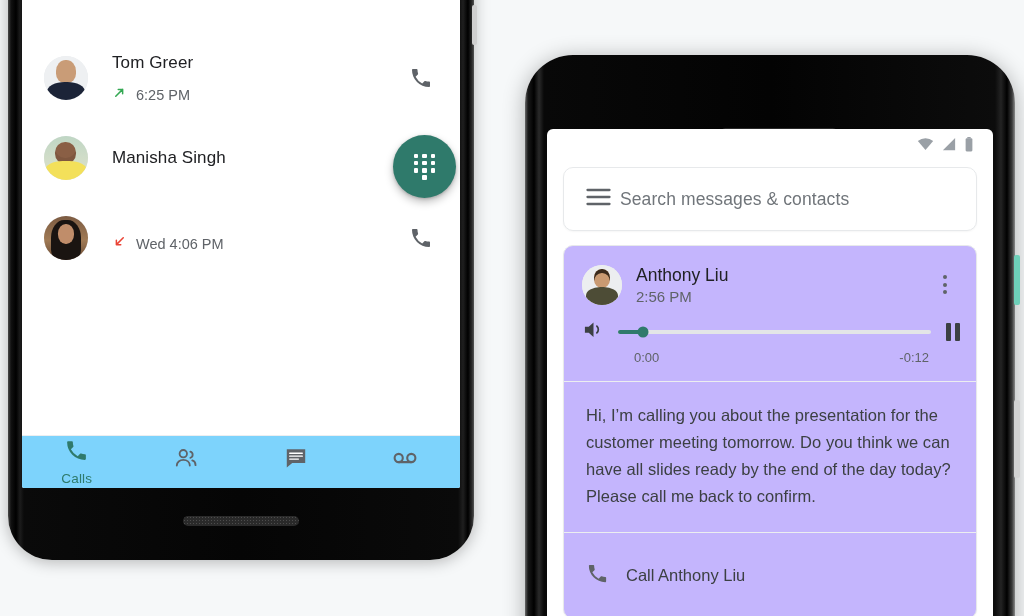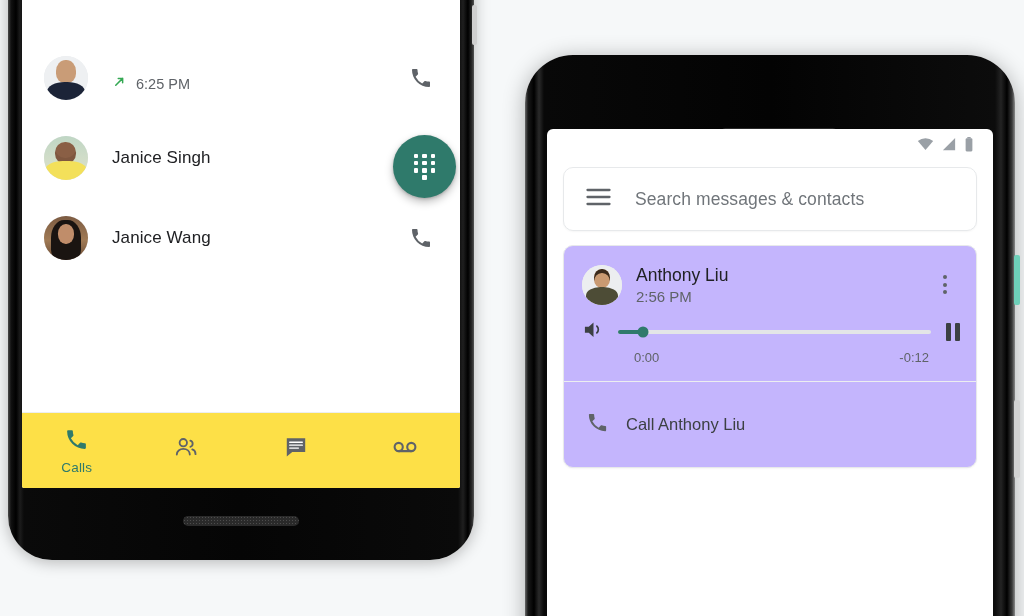--- a/index.html
+++ b/index.html
@@ -84,34 +84,34 @@
     position:absolute; left:371px; top:323px; width:63px; height:63px;
     border-radius:50%; background:#2f7a6b;
     box-shadow:0 4px 9px rgba(0,0,0,.26), 0 1px 3px rgba(0,0,0,.18);
     display:flex; align-items:center; justify-content:center;
   }
   #dialpad-glyph{ width:22px; position:relative; height:26px; }
   #dialpad-glyph i{ position:absolute; width:4.6px; height:4.6px; background:#fff; border-radius:1px; }
 
   
   #bottom-nav{
-    position:absolute; left:0; bottom:0; width:438px; height:76px;
-    background:#fde047; border-top:1px solid #eceef0;
+    position:absolute; left:0; bottom:0; width:438px; height:53px;
+    background:#7dd3fc; border-top:1px solid #eceef0;
     display:flex; align-items:center;
   }
   .nav-item{ flex:1; display:flex; flex-direction:column; align-items:center; gap:4px; }
   .nav-label{ font-size:13.5px; color:#2f7a6b; letter-spacing:.2px; }
 
   
   #r-statusbar{ height:34px; display:flex; align-items:center; justify-content:flex-end;
                 padding-right:19px; gap:7px; }
   #r-searchbar{
     margin:4px 16px 0 16px; height:64px; background:#fff;
     border:1px solid #e7e9eb; border-radius:10px;
-    display:flex; align-items:center; padding:0 22px; gap:24px;
+    display:flex; align-items:center; padding:0 22px; gap:9px;
     box-shadow:0 1px 2px rgba(0,0,0,.04);
   }
   #r-search-placeholder{ font-size:17.5px; color:#70757a; letter-spacing:.1px; }
   #vm-card{
     margin:14px 16px 8px 16px; background:#c4b5fd;
     border:1px solid #e7e9eb; border-radius:10px;
     box-shadow:0 1px 2px rgba(0,0,0,.04); overflow:hidden;
   }
   #vm-header{ display:flex; align-items:center; padding:18px 16px 0 18px; }
   #vm-avatar{ width:40px; height:40px; border-radius:50%; overflow:hidden; background:#e8eaed; position:relative; flex:0 0 40px; }
@@ -173,20 +173,21 @@
 
   <div id="phone-left-screen">
 
     <div id="call-list">
 
       <div class="call-row">
         <div class="avatar">
             <div class="ph ph-tom"></div>
           </div>
         <div class="call-info">
+          <div class="call-name">Tom Greer</div>
           <div class="call-meta">
             <span>
               <svg width="15" height="15" viewBox="0 0 24 24">
                   <path d="M6 18 L17 7 M10 7 H17 V14" fill="none" stroke="#34a853" stroke-width="2.4" stroke-linecap="round" stroke-linejoin="round"></path>
                 </svg>
             </span>
             <span class="call-time">6:25 PM</span>
           </div>
         </div>
         <div class="call-btn">
@@ -194,35 +195,42 @@
               <path d="M6.6 10.8a15.1 15.1 0 0 0 6.6 6.6l2.2-2.2c.27-.27.67-.36 1.02-.24 1.12.37 2.33.57 3.58.57.55 0 1 .45 1 1V20c0 .55-.45 1-1 1A17 17 0 0 1 3 4c0-.55.45-1 1-1h3.5c.55 0 1 .45 1 1 0 1.25.2 2.46.57 3.58.11.35.03.74-.25 1.02l-2.22 2.2z" fill="#5f6368"></path>
             </svg>
         </div>
       </div>
 
       <div class="call-row">
         <div class="avatar">
             <div class="ph ph-man"></div>
           </div>
         <div class="call-info">
-          <div class="call-name">Janice Singh</div>
+          <div class="call-name">Manisha Singh</div>
         </div>
         <div class="call-btn">
           <svg width="24" height="24" viewBox="0 0 24 24">
               <path d="M6.6 10.8a15.1 15.1 0 0 0 6.6 6.6l2.2-2.2c.27-.27.67-.36 1.02-.24 1.12.37 2.33.57 3.58.57.55 0 1 .45 1 1V20c0 .55-.45 1-1 1A17 17 0 0 1 3 4c0-.55.45-1 1-1h3.5c.55 0 1 .45 1 1 0 1.25.2 2.46.57 3.58.11.35.03.74-.25 1.02l-2.22 2.2z" fill="#5f6368"></path>
             </svg>
         </div>
       </div>
 
       <div class="call-row">
         <div class="avatar">
             <div class="ph ph-jan"></div>
           </div>
         <div class="call-info">
-          <div class="call-name">Janice Wang</div>
+          <div class="call-meta">
+            <span>
+              <svg width="15" height="15" viewBox="0 0 24 24">
+                  <path d="M18 6 L7 17 M14 17 H7 V10" fill="none" stroke="#ea4335" stroke-width="2.4" stroke-linecap="round" stroke-linejoin="round"></path>
+                </svg>
+            </span>
+            <span class="call-time">Wed 4:06 PM</span>
+          </div>
         </div>
         <div class="call-btn">
           <svg width="24" height="24" viewBox="0 0 24 24">
               <path d="M6.6 10.8a15.1 15.1 0 0 0 6.6 6.6l2.2-2.2c.27-.27.67-.36 1.02-.24 1.12.37 2.33.57 3.58.57.55 0 1 .45 1 1V20c0 .55-.45 1-1 1A17 17 0 0 1 3 4c0-.55.45-1 1-1h3.5c.55 0 1 .45 1 1 0 1.25.2 2.46.57 3.58.11.35.03.74-.25 1.02l-2.22 2.2z" fill="#5f6368"></path>
             </svg>
         </div>
       </div>
     </div>
 
     <div id="fab">
@@ -351,20 +359,23 @@
             <i></i>
             <i></i>
           </div>
       </div>
 
       <div id="vm-times">
         <span class="vm-tc">0:00</span>
         <span class="vm-tc">-0:12</span>
       </div>
 
+      <div id="vm-transcript">
+        <div id="vm-transcript-text">Hi, I’m calling you about the presentation for the customer meeting tomorrow. Do you think we can have all slides ready by the end of the day today? Please call me back to confirm.</div>
+      </div>
 
       <div id="vm-action">
         <span>
           <svg width="23" height="23" viewBox="0 0 24 24">
               <path d="M6.6 10.8a15.1 15.1 0 0 0 6.6 6.6l2.2-2.2c.27-.27.67-.36 1.02-.24 1.12.37 2.33.57 3.58.57.55 0 1 .45 1 1V20c0 .55-.45 1-1 1A17 17 0 0 1 3 4c0-.55.45-1 1-1h3.5c.55 0 1 .45 1 1 0 1.25.2 2.46.57 3.58.11.35.03.74-.25 1.02l-2.22 2.2z" fill="#5f6368"></path>
             </svg>
         </span>
         <span id="vm-action-label">Call Anthony Liu</span>
       </div>
 

